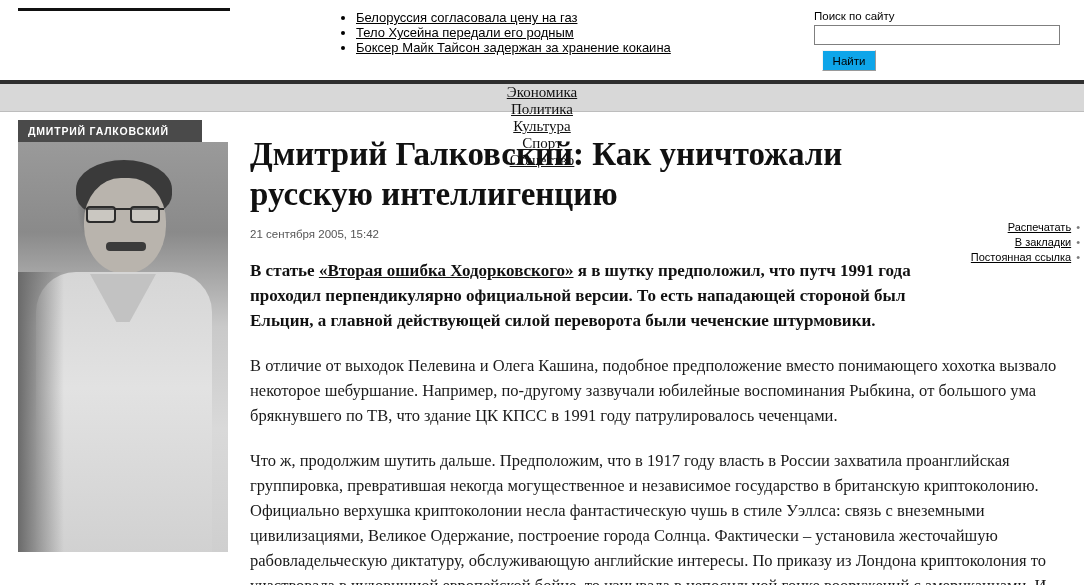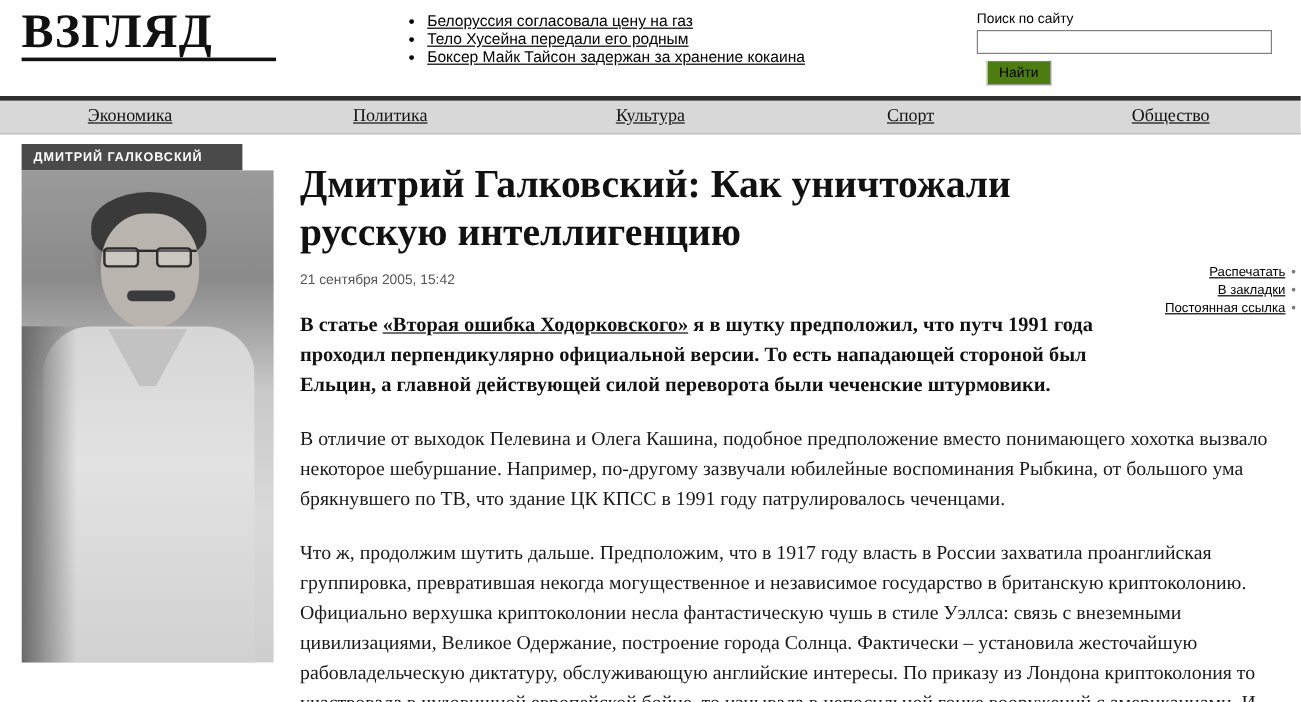--- a/index.html
+++ b/index.html
@@ -88,36 +88,37 @@
     font-size: 12px;
     padding: 1px 3px;
   }
   .search-btn {
     margin-top: 5px;
     margin-left: 8px;
     height: 21px;
     min-width: 54px;
     font-family: "Liberation Sans", sans-serif;
     font-size: 11.5px;
-    background: #4d7c0f;
+    background: #0ea5e9;
     border: 1px solid #9a9a9a;
     border-top-color: #f4f4f4;
     border-left-color: #f4f4f4;
     color: #000;
     cursor: pointer;
   }
 
   
   .nav-top-rule { height: 4px; background: #2f2f2f; }
   .nav {
     height: 28px;
     background: #d8d8d8;
     display: flex;
     align-items: center;
     border-bottom: 1px solid #bdbdbd;
+    flex-direction: column;
   }
   .nav-item {
     flex: 1 1 0;
     text-align: center;
     font-family: "Liberation Serif", serif;
     font-size: 15px;
     color: #111;
   }
   .nav-item a { color: #111; text-decoration: underline; }
 
@@ -242,21 +243,20 @@
   .toolbox .bullet { color: #7a7a7a; margin-left: 5px; }
 </style>
 </head>
 <body>
 
 <div class="page">
 
   <div class="header">
 
     <div class="logo-block">
-      <div class="logo-word">ВЗГЛЯД</div>
       <div class="logo-rule"></div>
     </div>
 
     <div class="news-block">
       <ul class="news-list">
         <li><a href="#">Белоруссия согласовала цену на газ</a></li>
         <li><a href="#">Тело Хусейна передали его родным</a></li>
         <li><a href="#">Боксер Майк Тайсон задержан за хранение кокаина</a></li>
       </ul>
     </div>

